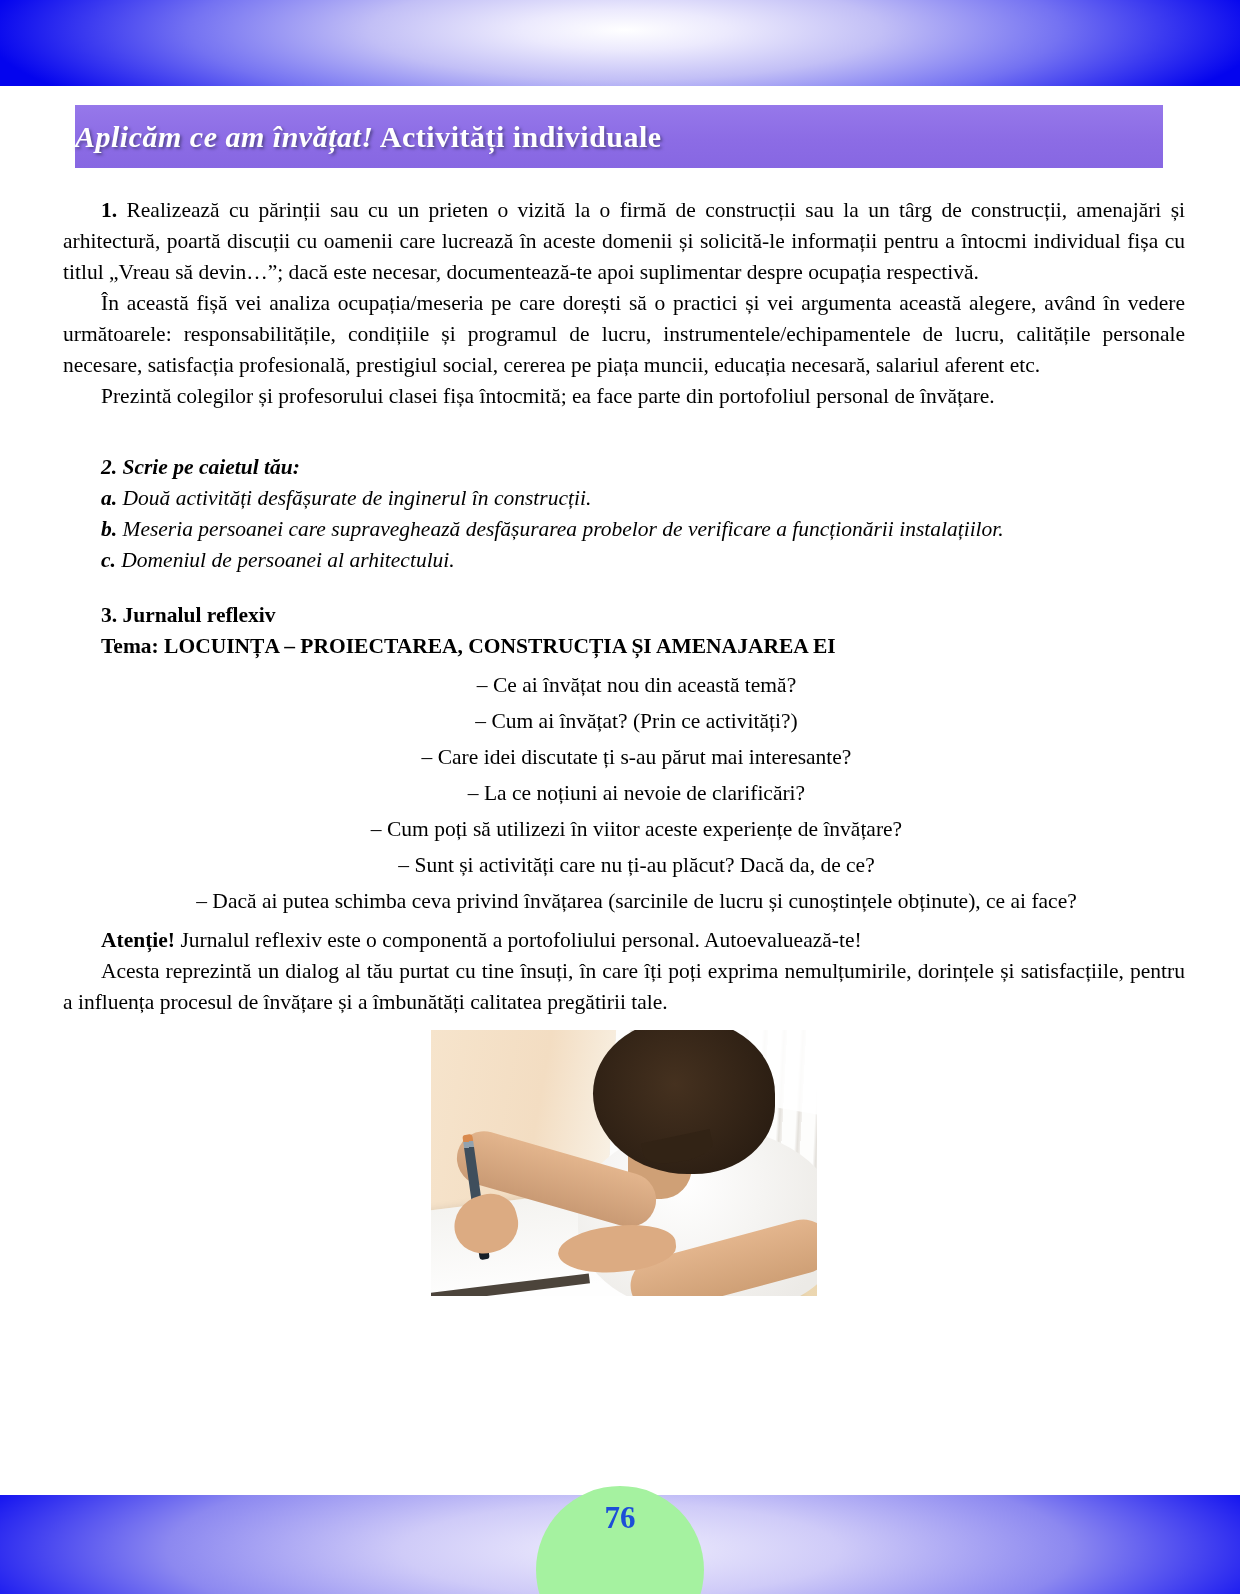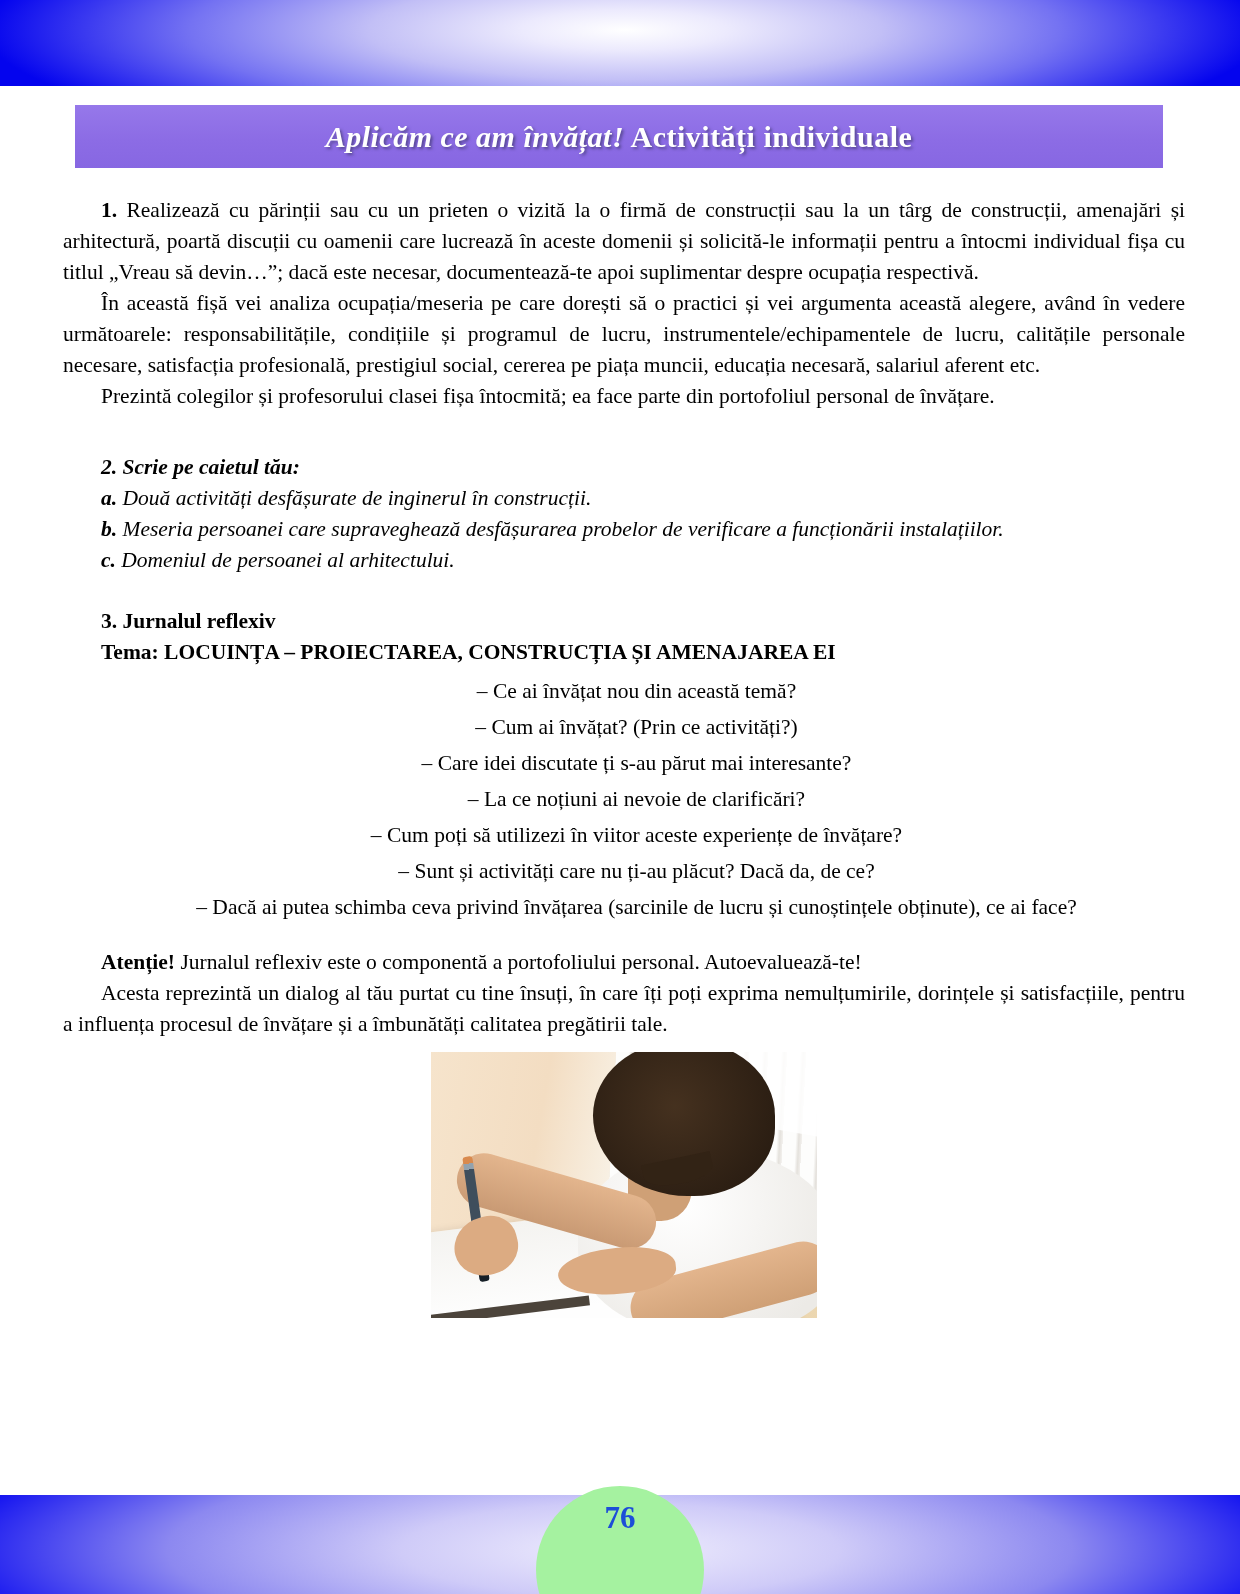--- a/index.html
+++ b/index.html
@@ -16,40 +16,40 @@
   }
   
   .band-bottom{
     position:absolute;bottom:0;left:0;width:1240px;height:99px;
     background:radial-gradient(ellipse 730px 155px at 620px 55px,
       #efedfd 0%, #cfcbf8 30%, #8c88f0 62%, #0505f0 96%, #0000f0 100%);
   }
   .header-bar{
     position:absolute;top:105px;left:75px;width:1088px;height:63px;
     background:linear-gradient(180deg,#9678ea 0%,#8c6ce5 55%,#8767e2 100%);
-    display:flex;align-items:center;justify-content:center;
+    display:flex;align-items:center;
   }
   .header-bar .title{
     color:#ffffff;font-size:30px;font-weight:bold;letter-spacing:.5px;
     text-shadow:2px 2px 3px rgba(70,60,120,.75);white-space:pre;
   }
   .title-italic{font-style:italic;}
   .content{
     position:absolute;top:195px;left:63px;width:1122px;
     font-size:21.5px;line-height:31px;text-align:justify;
   }
   .para{margin:0;text-indent:38px;}
   .nojust{text-align:left;}
   .s2{margin-top:40px;font-style:italic;}
-  .s3{margin-top:30px;}
+  .s3{margin-top:24px;}
   .lead{font-weight:bold;}
   .q{margin:0 0 5px 25px;text-align:center;line-height:31px;}
   .q:first-of-type{margin-top:8px;}
   .questions{margin-top:4px;}
-  .attention{margin-top:24px;}
+  .attention{margin-top:8px;}
   
   .photo{
     position:relative;width:386px;height:266px;margin:12px auto 0;overflow:hidden;
     background:linear-gradient(100deg,#f6e4cc 0%,#f3ddc2 28%,#f8f0e3 46%,#ffffff 62%);
   }
   .photo div{position:absolute;}
   .ph-radiator{left:46%;top:-8%;width:72%;height:120%;transform:rotate(3deg);
     background:repeating-linear-gradient(90deg,#fdfdfc 0px,#fdfdfc 13px,#e4e1dc 16px,#f2f0ed 19px);}
   .ph-wall-glow{right:-30px;top:-40px;width:50%;height:42%;background:#ffffff;transform:rotate(10deg);opacity:.85;}
   .ph-table{left:-5%;bottom:-12%;width:115%;height:42%;transform:rotate(-4deg);

